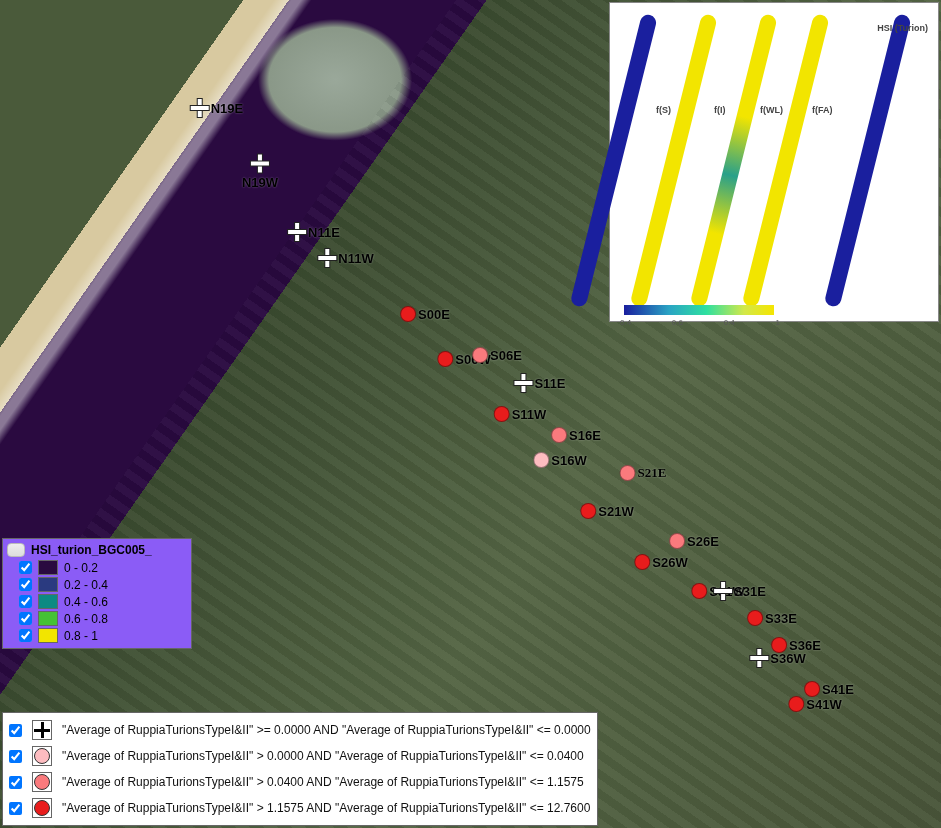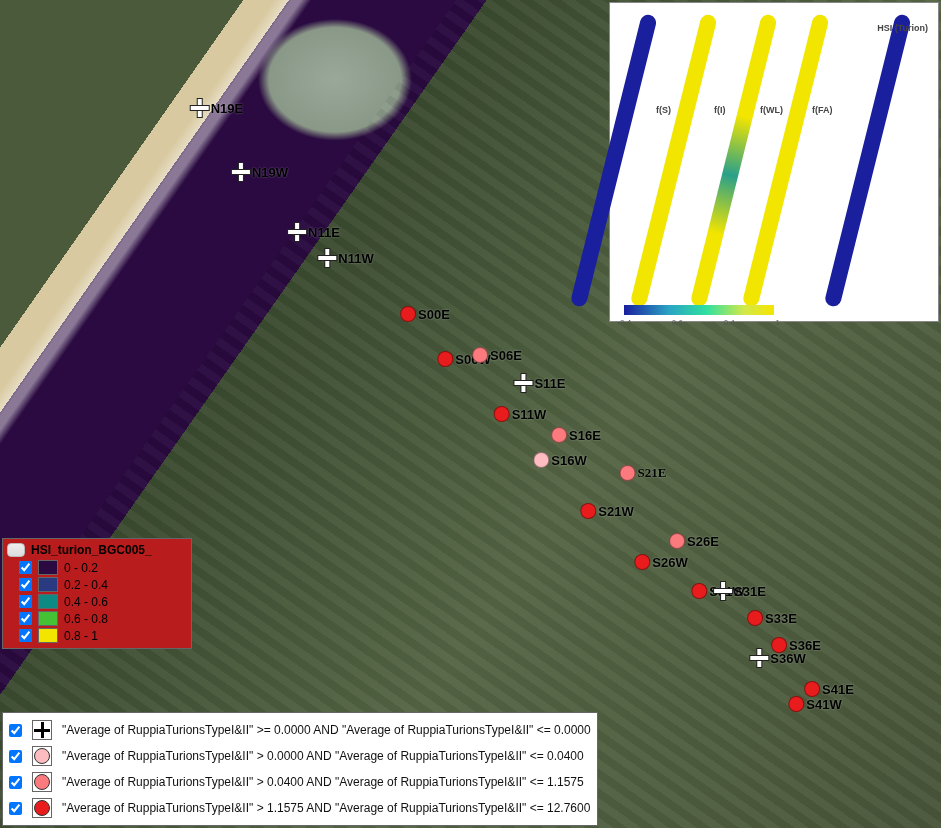--- a/index.html
+++ b/index.html
@@ -122,21 +122,21 @@
   }
   .inset .ticks{
     position:absolute; left:10px; bottom:-6px; width:160px;
     display:flex; justify-content:space-between; font-size:8px; color:#555;
   }
 
   
   .legend-hsi{
     position:absolute;
     left:2px; top:538px;
-    background:#b91c1c; border:1px solid #666;
+    background:#8b5cf6; border:1px solid #666;
     padding:2px 4px 4px 4px;
     min-width:190px;
   }
   .legend-hsi .title-row{
     display:flex; align-items:center; gap:6px; padding:2px 0;
   }
   .legend-hsi .title-row .pad-icon{
     width:18px; height:14px; border:1px solid #bbb; border-radius:4px;
     background:linear-gradient(#eee,#ddd);
   }
@@ -274,21 +274,21 @@
         <span class="txt">"Average of RuppiaTurionsTypeI&amp;II" &gt; 1.1575 AND "Average of RuppiaTurionsTypeI&amp;II" &lt;= 12.7600</span>
       </div>
     </div>
 </div>
 
 <div id="sites">
     <div class="site" style="left: 217px; top: 108px;">
       <span class="cross"></span>
       <span class="lbl">N19E</span>
     </div>
-    <div class="site" style="left: 260px; top: 172px;">
+    <div class="site" style="left: 260px; top: 172px; flex-direction: column;">
       <span class="cross"></span>
       <span class="lbl">N19W</span>
     </div>
     <div class="site" style="left: 314px; top: 232px;">
       <span class="cross"></span>
       <span class="lbl">N11E</span>
     </div>
     <div class="site" style="left: 346px; top: 258px;">
       <span class="cross"></span>
       <span class="lbl">N11W</span>

